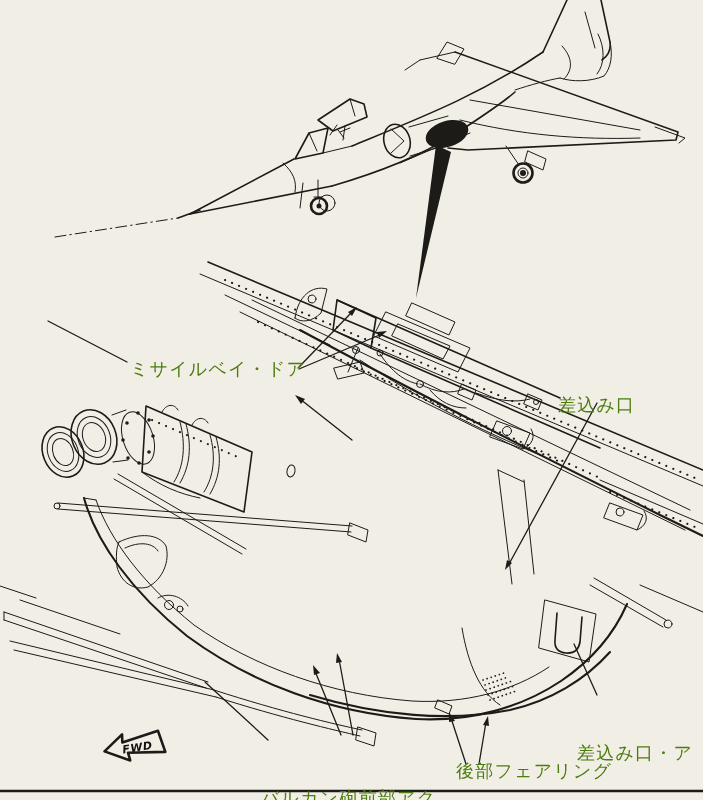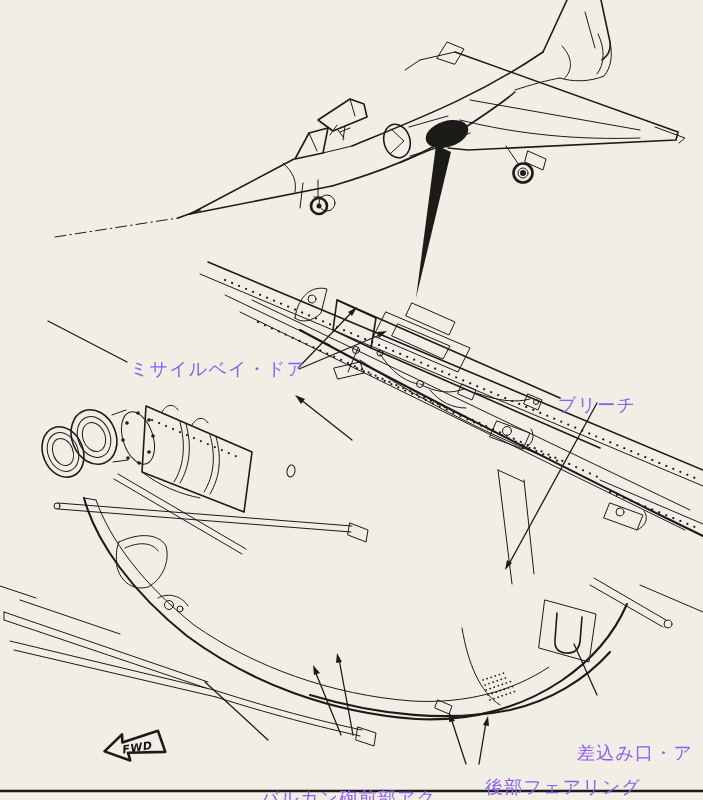--- a/index.html
+++ b/index.html
@@ -16,21 +16,21 @@
   #art .paper{fill:#f1eee6;}
   #art .w1{stroke-width:1;}
   #art .w16{stroke-width:1.6;}
   #art .w2{stroke-width:2.1;}
   #art .w25{stroke-width:2.6;}
   #art .dots{stroke-dasharray:0.1 7.5;stroke-width:2.1;}
   #art .dots2{stroke-dasharray:0.1 4.2;stroke-width:1.7;}
   #art .dashdot{stroke-dasharray:11 4 1.5 4;stroke-width:1;}
   #art .fwdtext{font:700 11px "DejaVu Sans",sans-serif;font-style:italic;fill:#141210;stroke:none;letter-spacing:.5px;}
   .callout{
-    position:absolute;font-size:18px;line-height:26px;color:#8b5cf6;
+    position:absolute;font-size:18px;line-height:26px;color:#4d7c0f;
     letter-spacing:1.2px;white-space:pre;
   }
 </style>
 </head>
 <body>
 
 <div id="page">
 
   <svg id="art" width="703" height="800" viewBox="0 0 703 800">
 
@@ -222,28 +222,28 @@
       <polygon class="paper w25" points="104,747 124,733 123,741 160,735 164,757 127,752 128,760"></polygon>
       <text class="fwdtext" x="122" y="752">FWD</text>
     </g>
 
     <line class="w25" x1="0" y1="791" x2="703" y2="791"></line>
   </svg>
 
   <div class="callout" style="left:130px;top:356px;">ミサイルベイ・ドア</div>
 
   <div class="callout" style="left:558px;top:340px;">
-    <div>ブリーチ</div>
+    <div>差込み口</div>
   </div>
 
   <div class="callout" style="left:577px;top:688px;">
     <div>差込み口・ア</div>
     
   </div>
 
   <div class="callout" style="left:261px;top:733px;">
     <div>バルカン砲前部アク</div>
     
   </div>
 
-  <div class="callout" style="left:485px;top:758px;margin-top:16px;">後部フェアリング</div>
+  <div class="callout" style="left:456px;top:758px;">後部フェアリング</div>
 
 </div>
 
 </body></html>

